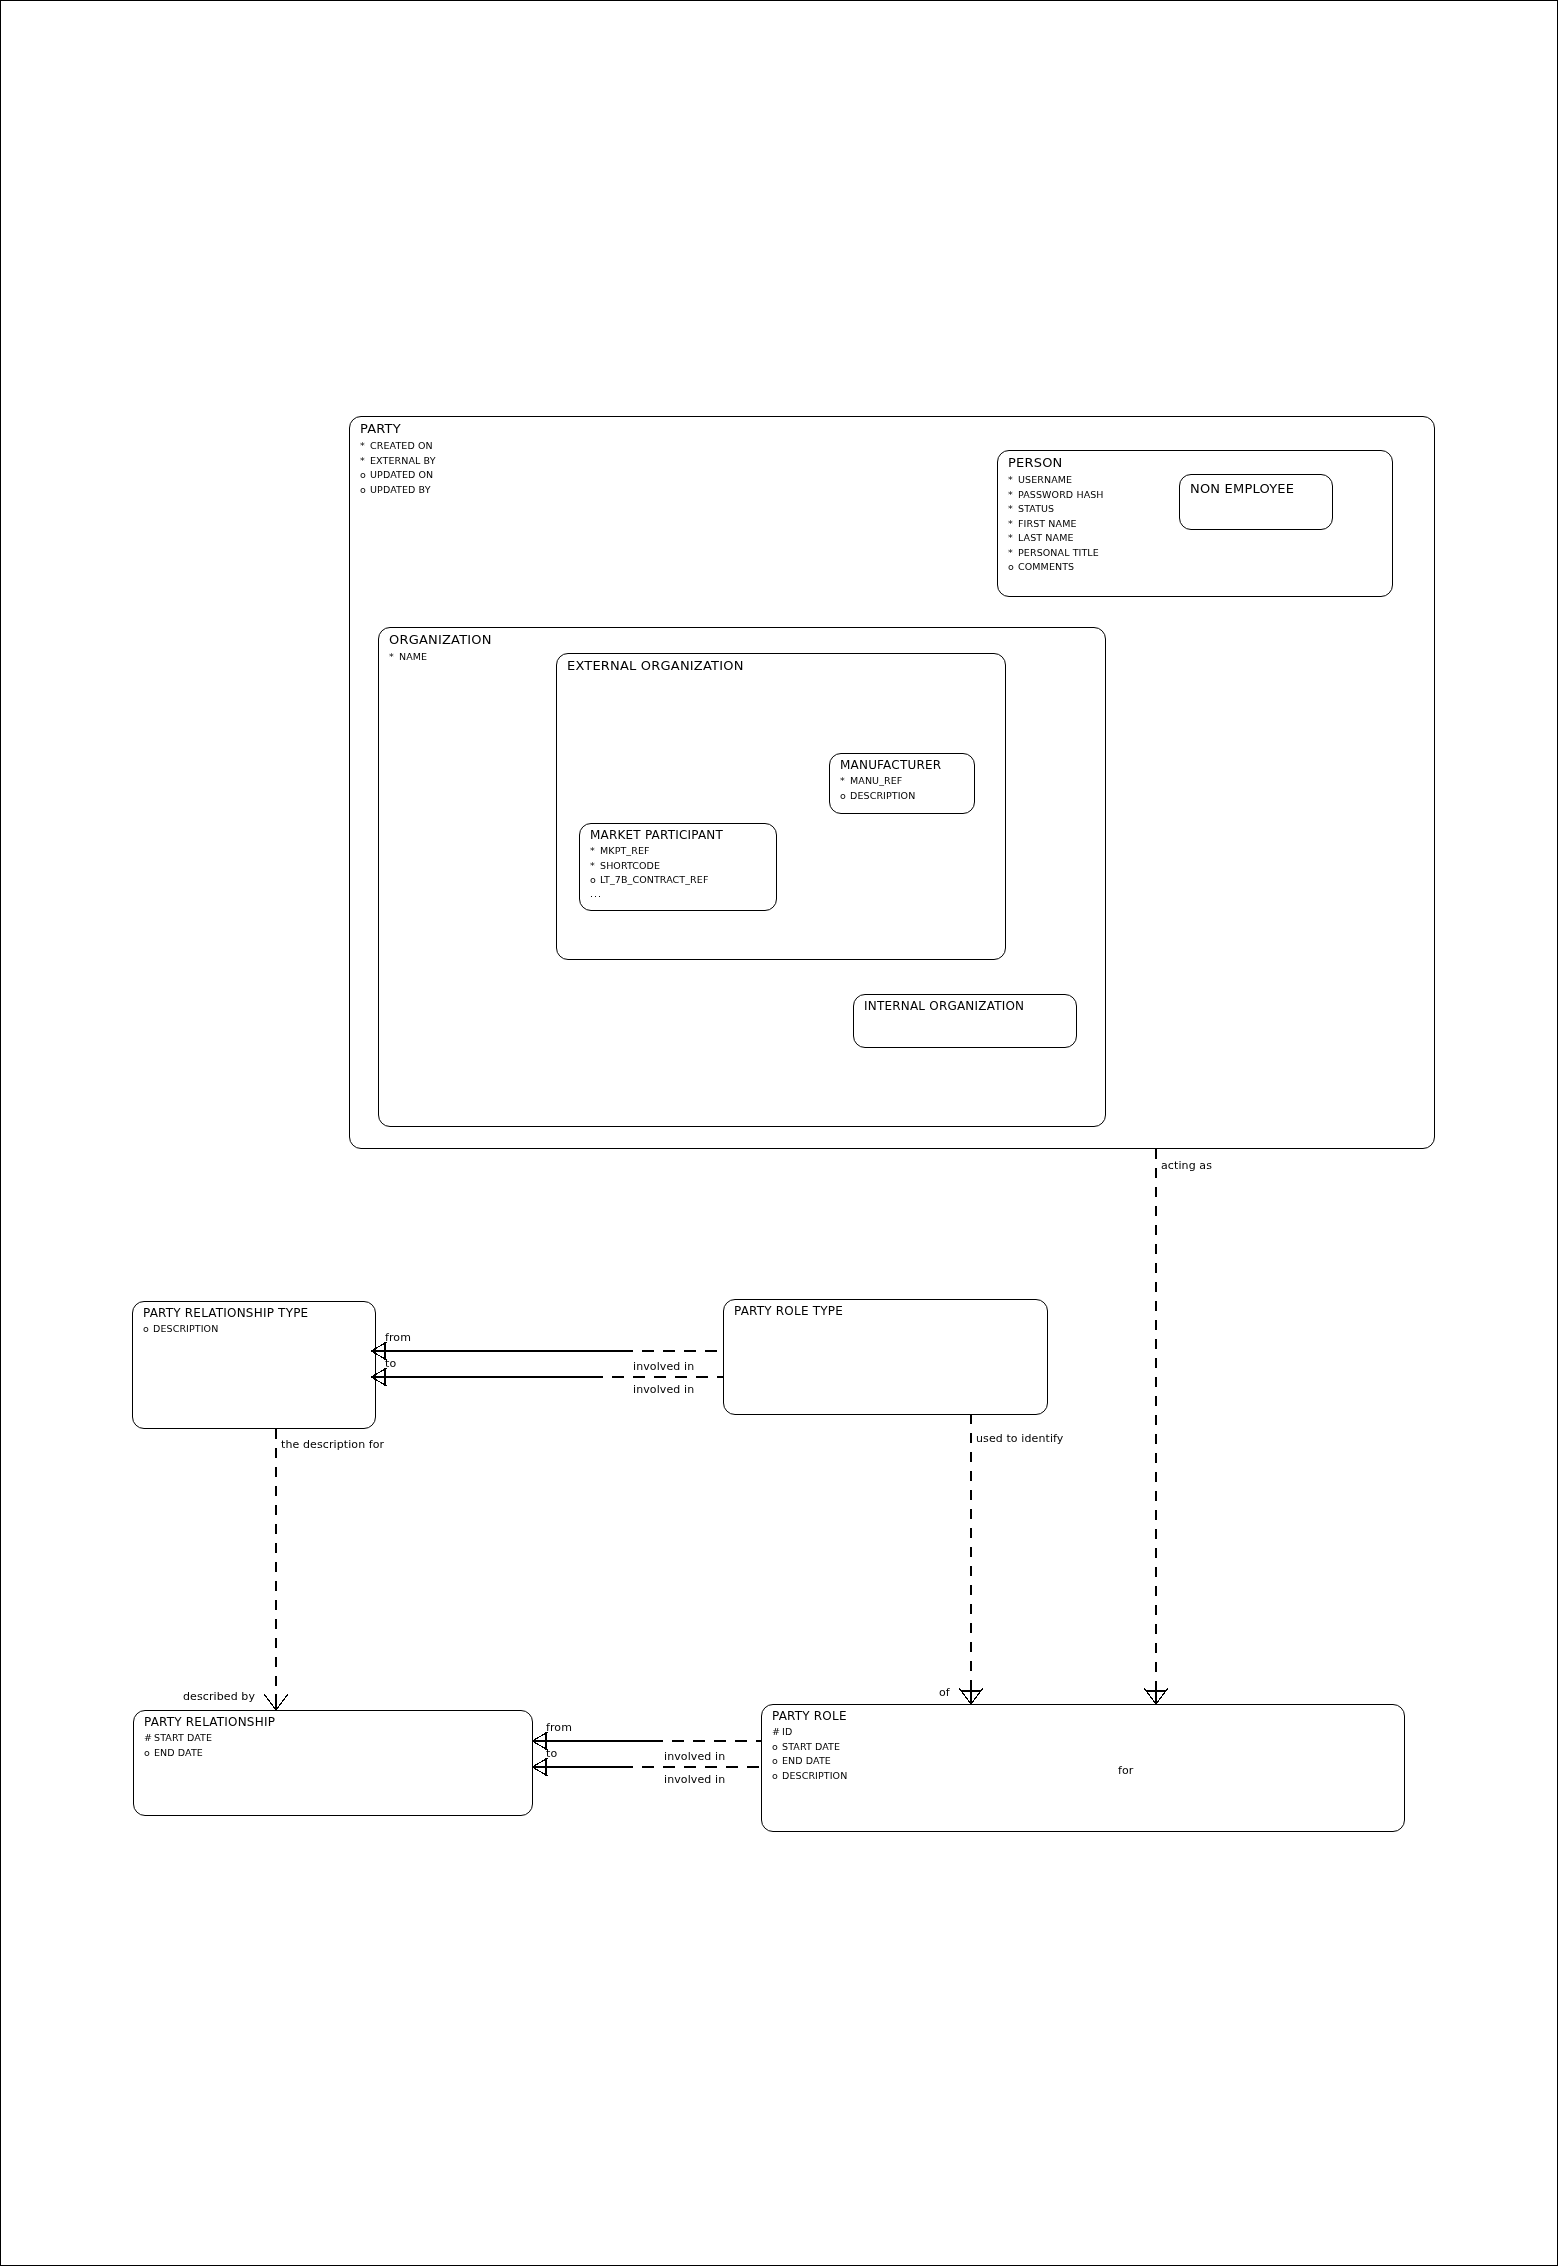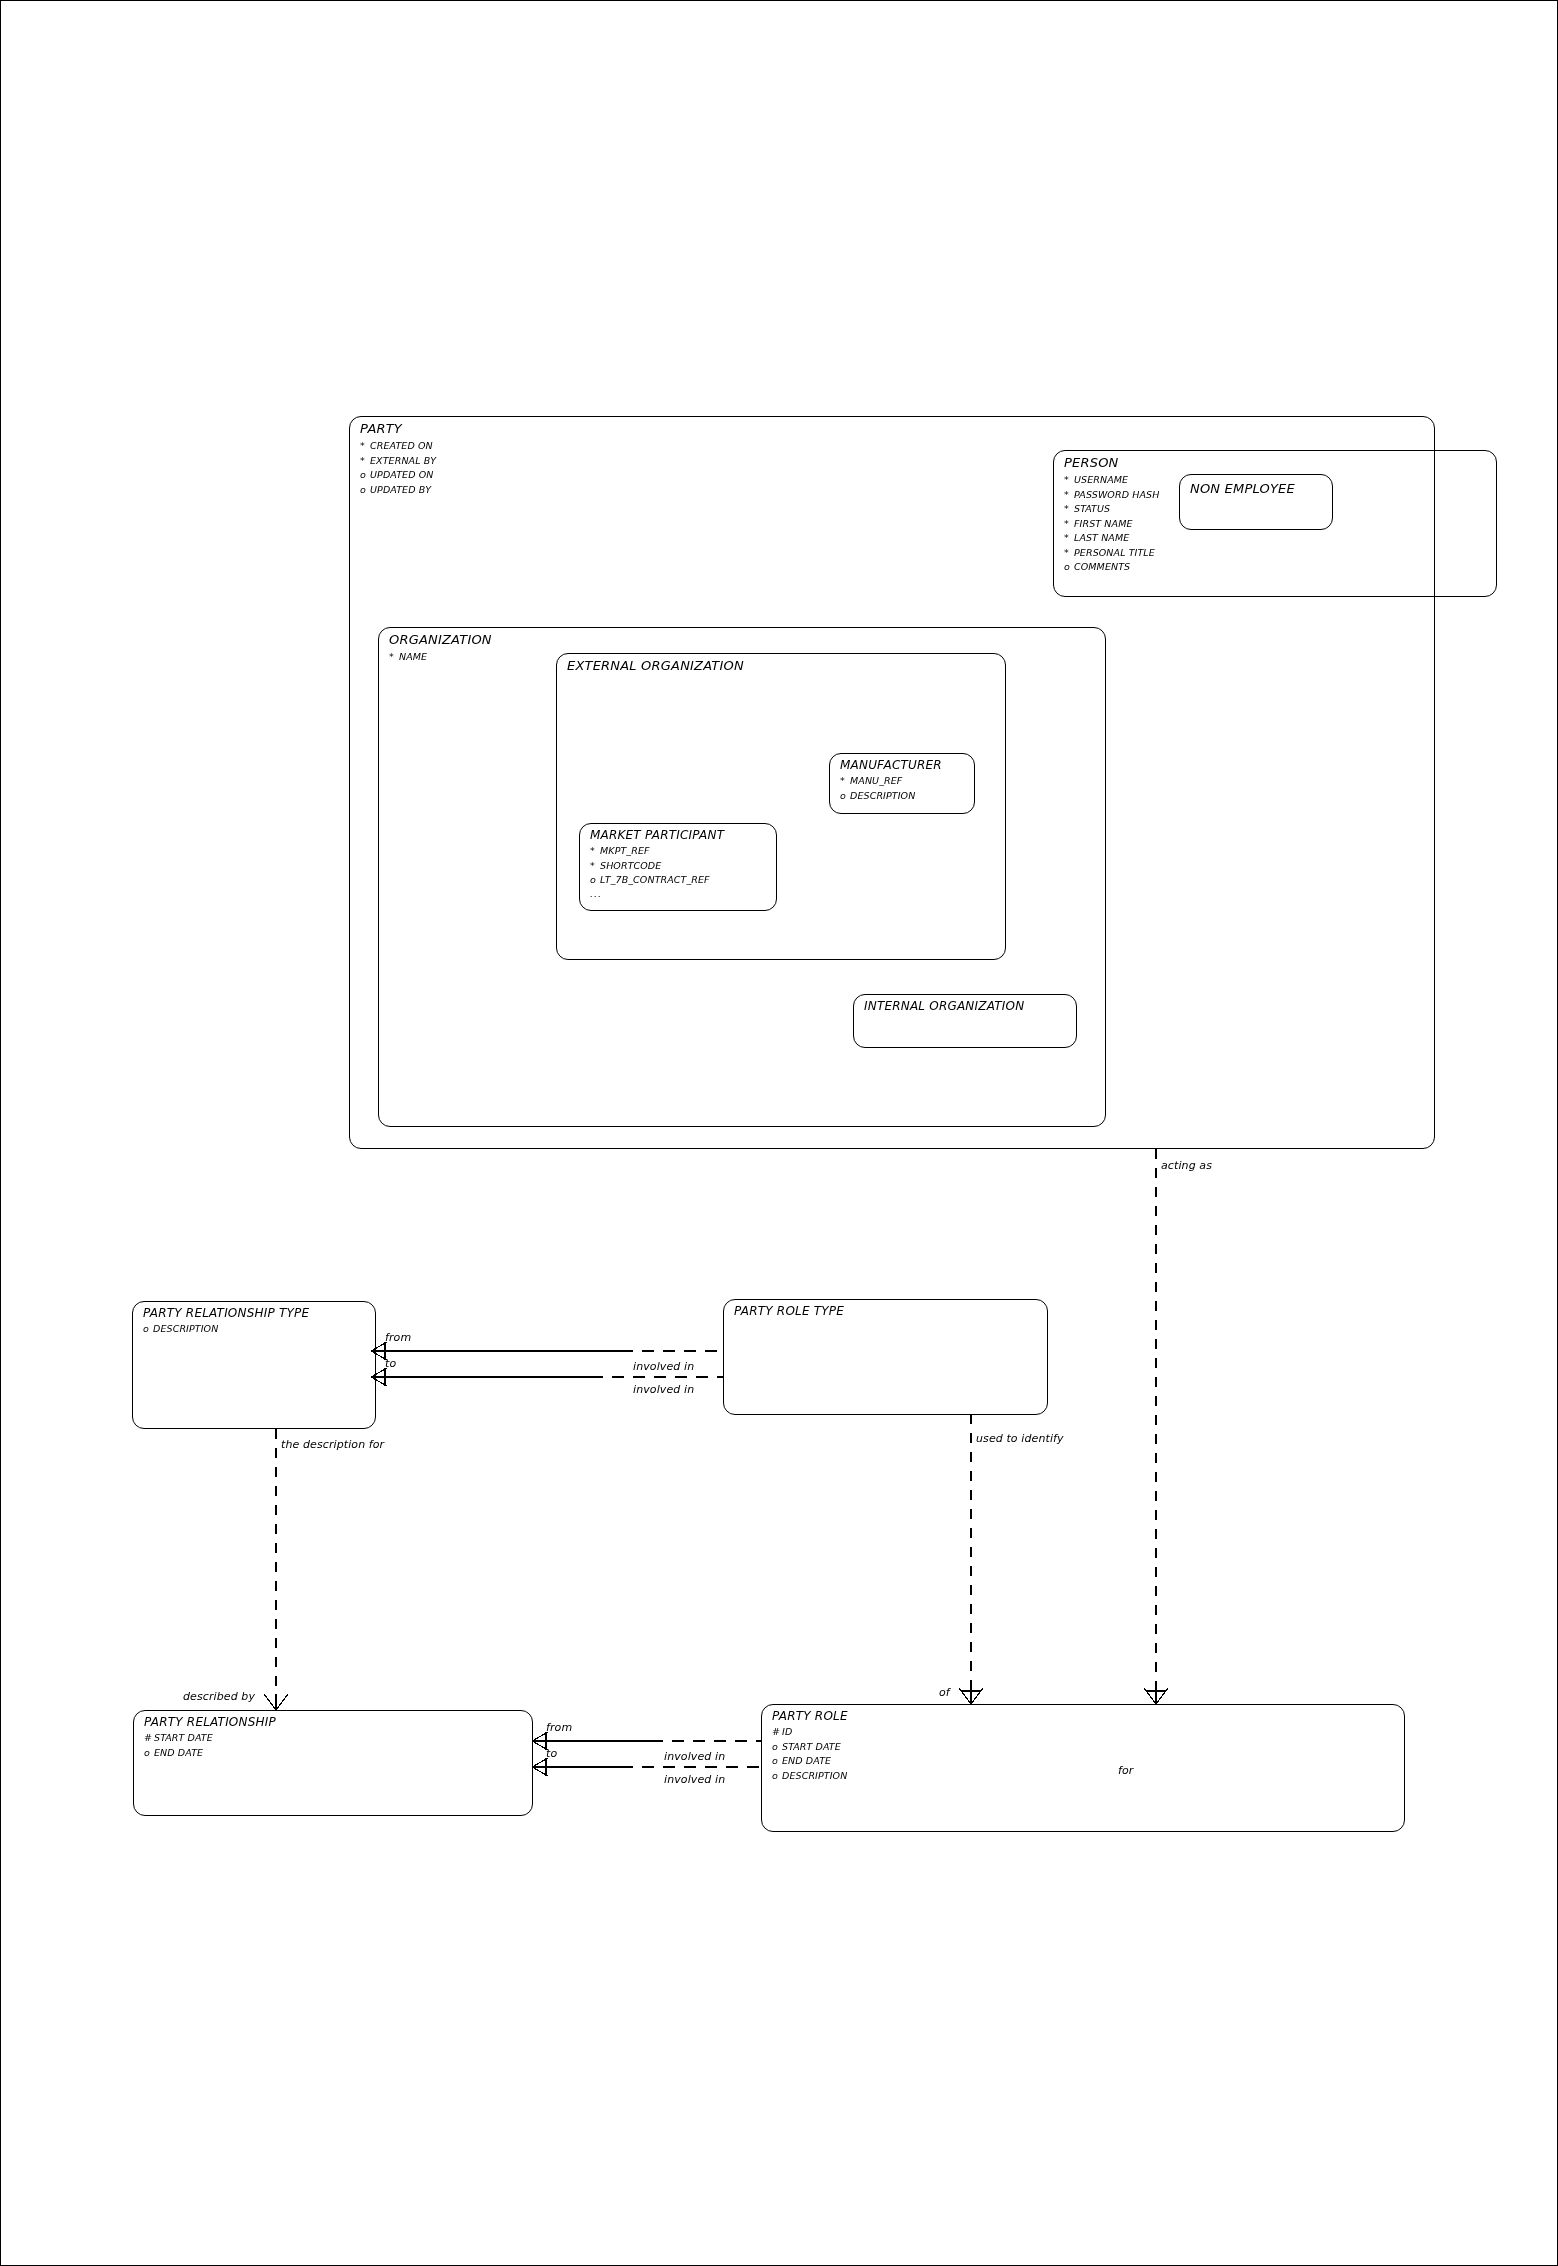--- a/index.html
+++ b/index.html
@@ -10,21 +10,20 @@
   #page {
     position: relative;
     width: 1558px;
     height: 2266px;
     background: #ffffff;
     border: 1px solid #000000;
     box-sizing: border-box;
     overflow: hidden;
     font-family: "DejaVu Sans", "Liberation Sans", sans-serif;
     color: #000000;
-    font-style: italic;
   }
   #svg-layer {
     position: absolute;
     left: 0;
     top: 0;
     width: 1558px;
     height: 2266px;
     pointer-events: none;
   }
   .ent {
@@ -155,21 +154,21 @@
       </div>
       <div class="attr-row">
         <span class="attr-mark">o</span><span>UPDATED ON</span>
       </div>
       <div class="attr-row">
         <span class="attr-mark">o</span><span>UPDATED BY</span>
       </div>
     </div>
   </div>
 
-  <div class="ent" style="left:1052px; top:449px; width:444px; height:147px;">
+  <div class="ent" style="left:996px; top:449px; width:396px; height:147px;">
     <div class="ent-title">PERSON</div>
     <div class="attr-list">
       <div class="attr-row">
         <span class="attr-mark">*</span><span>USERNAME</span>
       </div>
       <div class="attr-row">
         <span class="attr-mark">*</span><span>PASSWORD HASH</span>
       </div>
       <div class="attr-row">
         <span class="attr-mark">*</span><span>STATUS</span>

